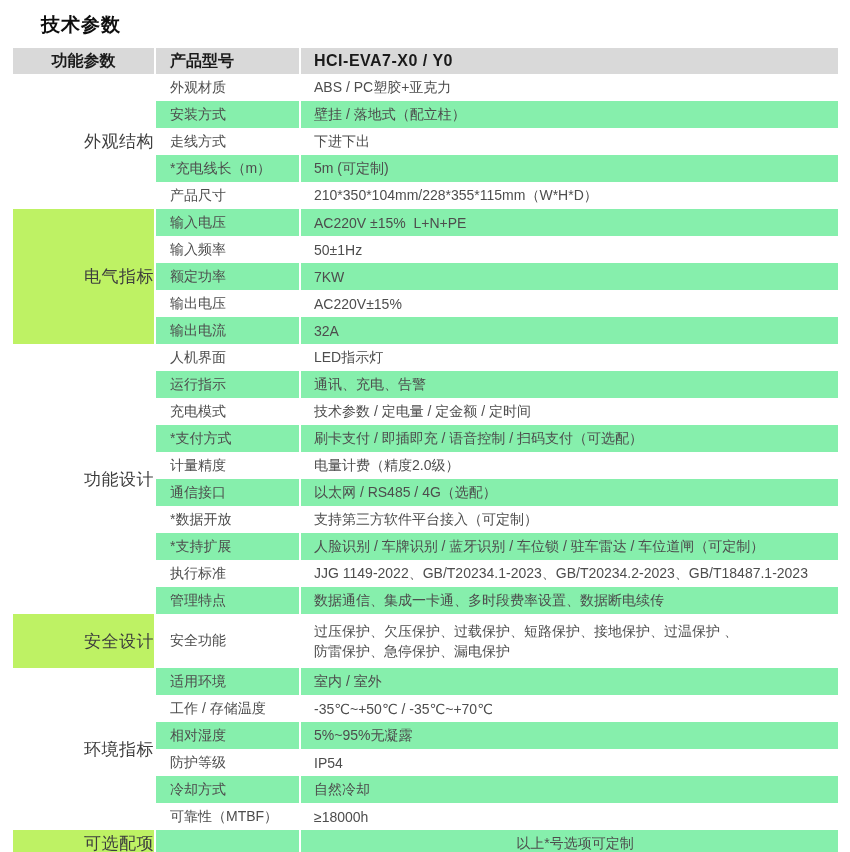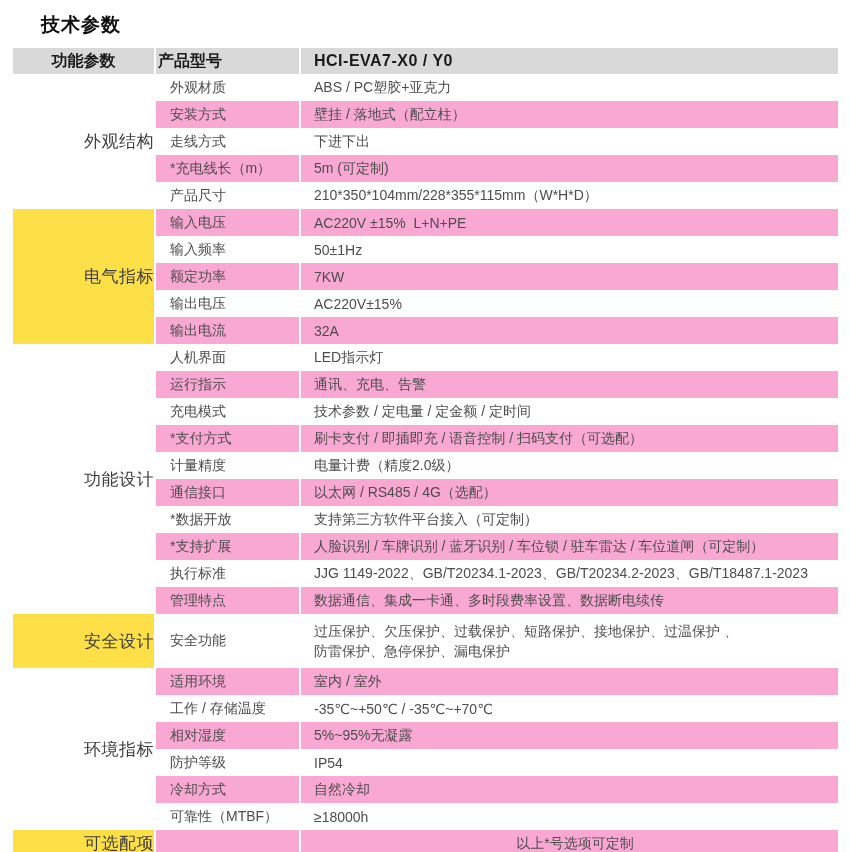--- a/index.html
+++ b/index.html
@@ -34,44 +34,44 @@
     margin-top: 43px;
   }
   th {
     font-weight: bold;
     color: #1a1a1a;
     font-size: 16px;
     vertical-align: middle;
     padding: 0;
   }
   th.c1 { text-align: center; }
-  th.c2 { text-align: left; padding-left: 2px; border-left: 2px solid #fff; }
+  th.c2 { text-align: left; padding-left: 14px; border-left: 2px solid #fff; }
   th.c3 { text-align: left; padding-left: 13px; border-left: 2px solid #fff; letter-spacing: 0.5px; }
   td {
     vertical-align: middle;
     padding: 0;
   }
   td.section {
     text-align: right;
     font-size: 17px;
     color: #3d3d3d;
     background: #ffffff;
     letter-spacing: 0.5px;
   }
-  td.sec-stripe { background: #fde047; }
+  td.sec-stripe { background: #bef264; }
   td.param, td.value {
     height: 27px;
     font-size: 14px;
     color: #4d4d4d;
     background: #ffffff;
     border-left: 2px solid #ffffff;
   }
   td.param { padding-left: 14px; white-space: pre; }
   td.value { padding-left: 13px; white-space: pre; }
-  tr.stripe td.param, tr.stripe td.value { background: #f9a8d4; }
+  tr.stripe td.param, tr.stripe td.value { background: #86efac; }
   tr.tall td.param, tr.tall td.value { height: 54px; }
   tr.tall td.value { white-space: pre-line; line-height: 20px; }
   td.value.centered { text-align: center; padding-left: 11px; }
   .bottom-bar {
     width: 850px;
     height: 5px;
     background: #4c4c4c;
     margin-top: 3px;
   }
 </style>

